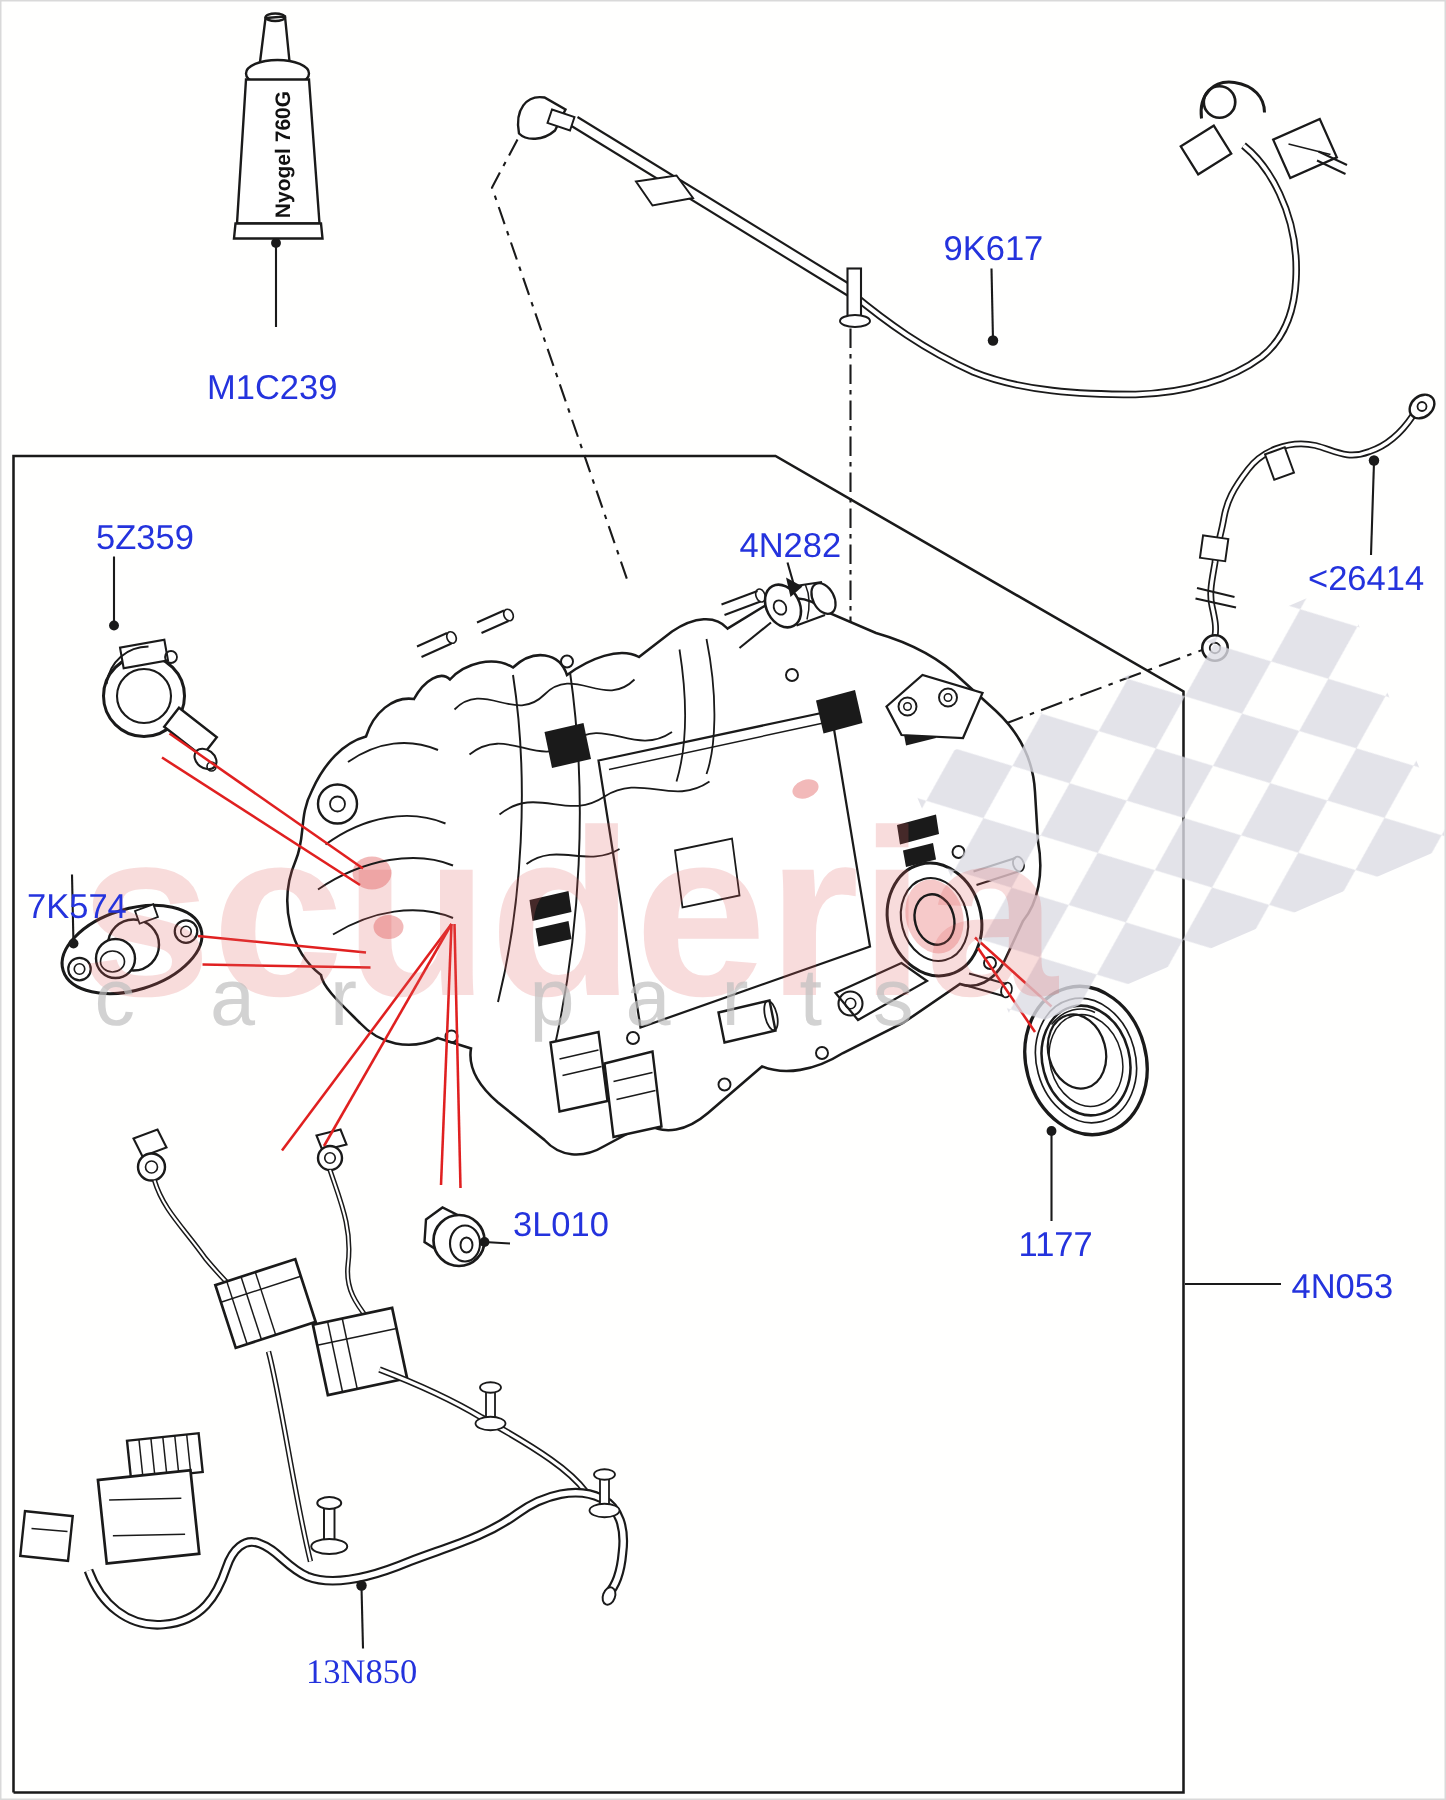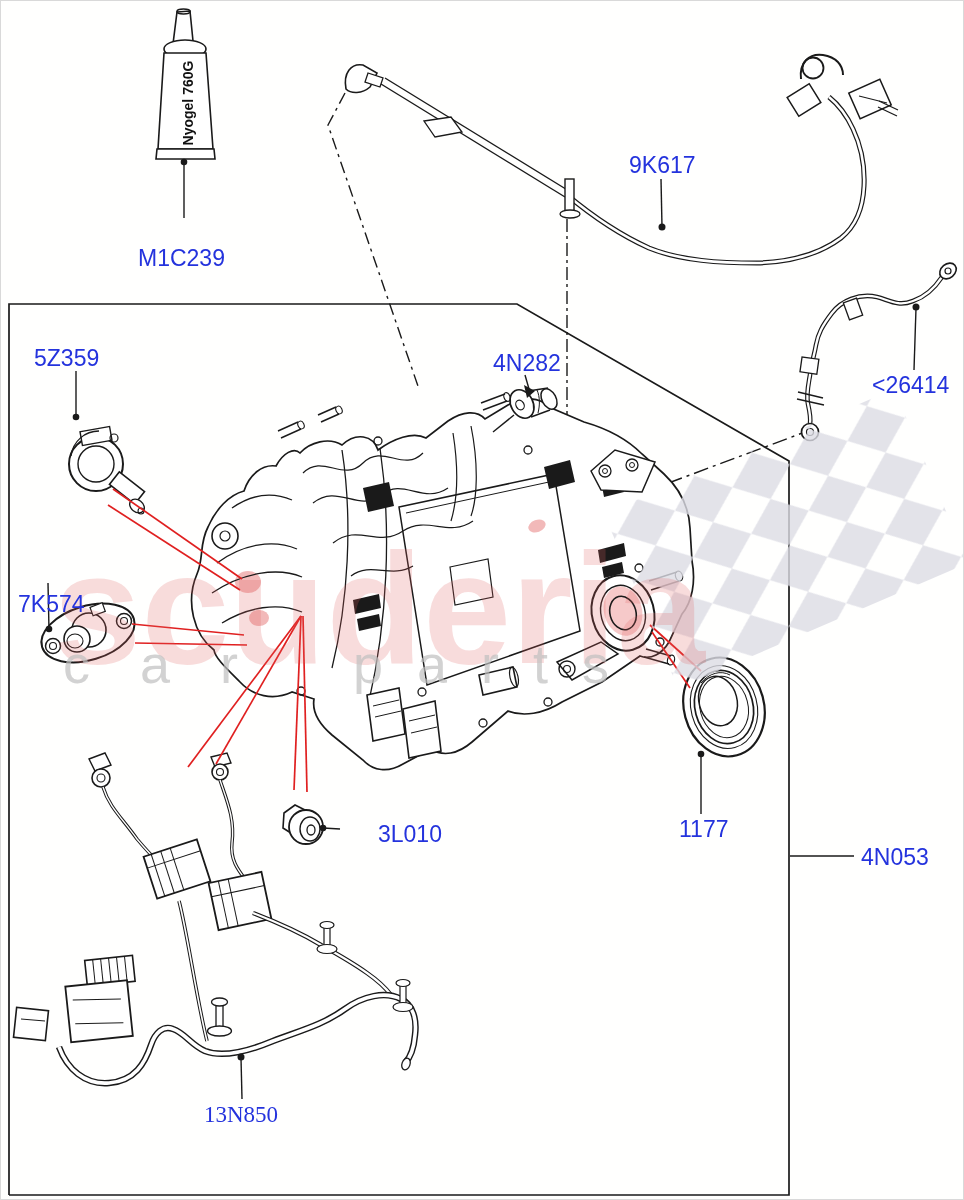--- a/index.html
+++ b/index.html
@@ -314,20 +314,20 @@
     <polygon points="603,513 893,388 967,562 677,687" fill="url(#diam)" opacity="0.8"></polygon>
     <text x="52" y="662" font-family="Liberation Sans, sans-serif" font-size="158" font-weight="bold" fill="#de5f5f" fill-opacity="0.22" textLength="652" lengthAdjust="spacingAndGlyphs">scuderia</text>
     <text x="62" y="682" font-family="Liberation Sans, sans-serif" font-size="54" fill="#bfbfbf" fill-opacity="0.7" letter-spacing="50">car</text>
     <text x="352" y="682" font-family="Liberation Sans, sans-serif" font-size="54" fill="#bfbfbf" fill-opacity="0.7" letter-spacing="34">parts</text>
   </g>
 </svg>
 
   <div class="plabel" style="left:137px;top:219px;margin-top:25px;">M1C239</div>
   <div class="plabel" style="left:628px;top:151px;text-align:right;">9K617</div>
   <div class="plabel" style="left:871px;top:371px;">&lt;26414</div>
-  <div class="plabel" style="left:33px;top:344px;">5Z359</div>
+  <div class="plabel" style="left:63px;top:344px;">5Z359</div>
   <div class="plabel" style="left:492px;top:349px;">4N282</div>
   <div class="plabel" style="left:17px;top:572px;margin-top:18px;">7K574</div>
-  <div class="plabel" style="left:341px;top:820px;margin-left:36px;">3L010</div>
+  <div class="plabel" style="left:341px;top:802px;">3L010</div>
   <div class="plabel" style="left:678px;top:815px;text-align:right;">1177</div>
   <div class="plabel" style="left:860px;top:843px;">4N053</div>
   <div class="plabel" style="left:203px;top:1101px;font-family:Liberation Serif, serif;">13N850</div>
 </div>
 
 </body></html>

